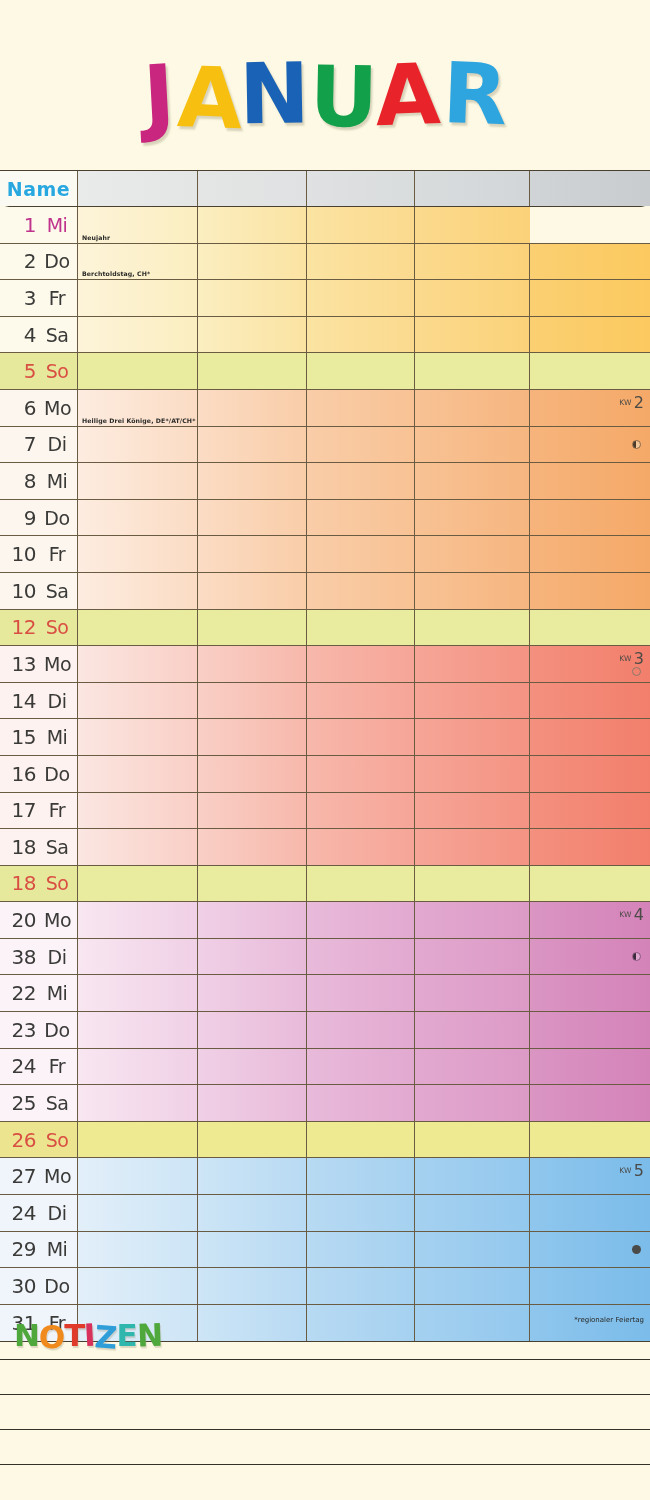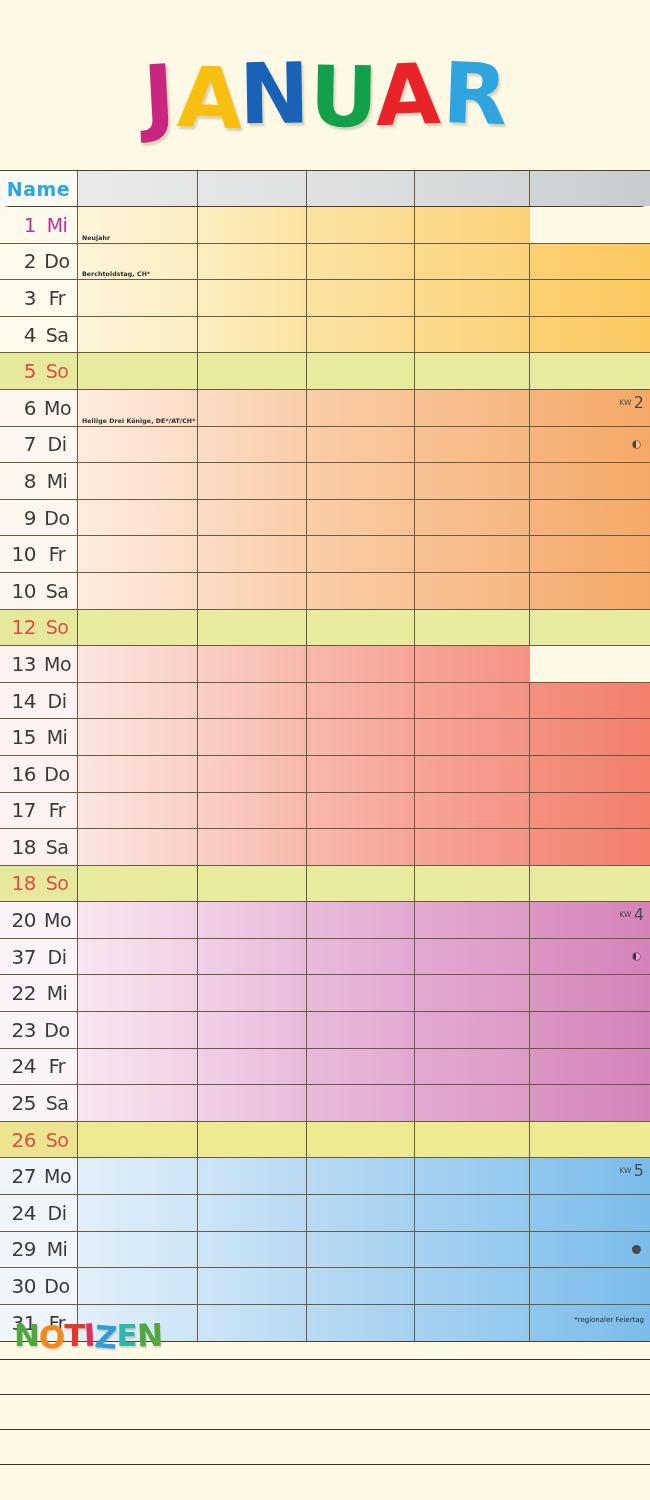--- a/index.html
+++ b/index.html
@@ -435,20 +435,24 @@
         <div class="c-date">
           <div class="datewrap">
             <span class="dnum">13</span>
             <span class="dwd">Mo</span>
           </div>
         </div>
         <div class="c-note"></div>
         <div class="c-b"></div>
         <div class="c-c"></div>
         <div class="c-d"></div>
+        <div class="c-e">
+          <div class="kw"><span class="kwlbl">KW</span><span class="kwnum">3</span></div>
+          <div class="moon new"></div>
+        </div>
       </div>
       <div class="row w3">
         <div class="c-date">
           <div class="datewrap">
             <span class="dnum">14</span>
             <span class="dwd">Di</span>
           </div>
         </div>
         <div class="c-note"></div>
         <div class="c-b"></div>
@@ -532,21 +536,21 @@
         <div class="c-b"></div>
         <div class="c-c"></div>
         <div class="c-d"></div>
         <div class="c-e">
           <div class="kw"><span class="kwlbl">KW</span><span class="kwnum">4</span></div>
         </div>
       </div>
       <div class="row w4">
         <div class="c-date">
           <div class="datewrap">
-            <span class="dnum">37</span>
+            <span class="dnum">38</span>
             <span class="dwd">Di</span>
           </div>
         </div>
         <div class="c-note"></div>
         <div class="c-b"></div>
         <div class="c-c"></div>
         <div class="c-d"></div>
         <div class="c-e">
           <div class="moon firstq"></div>
         </div>

